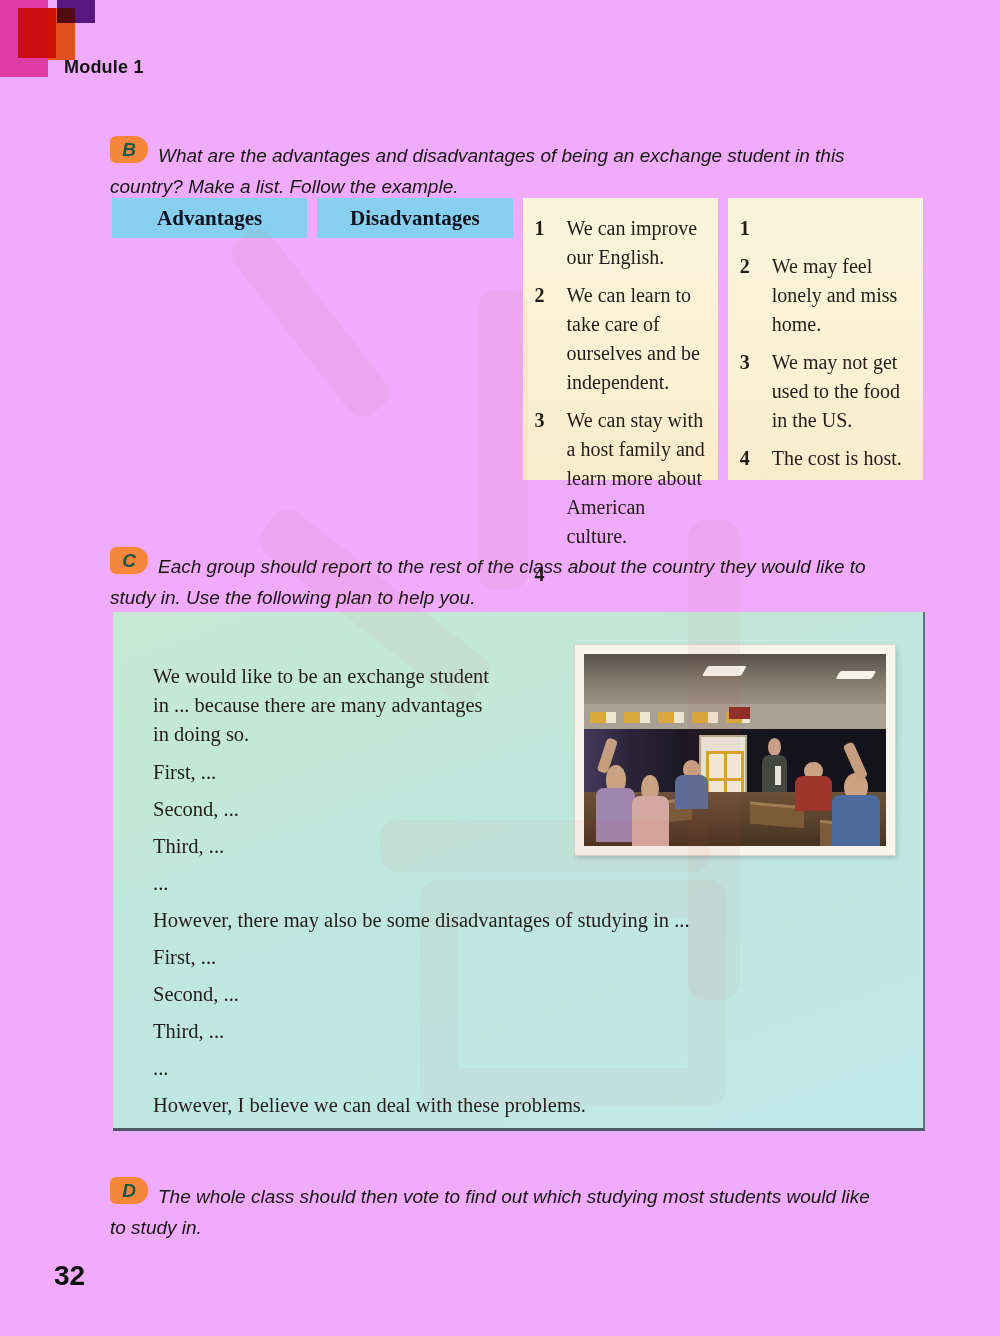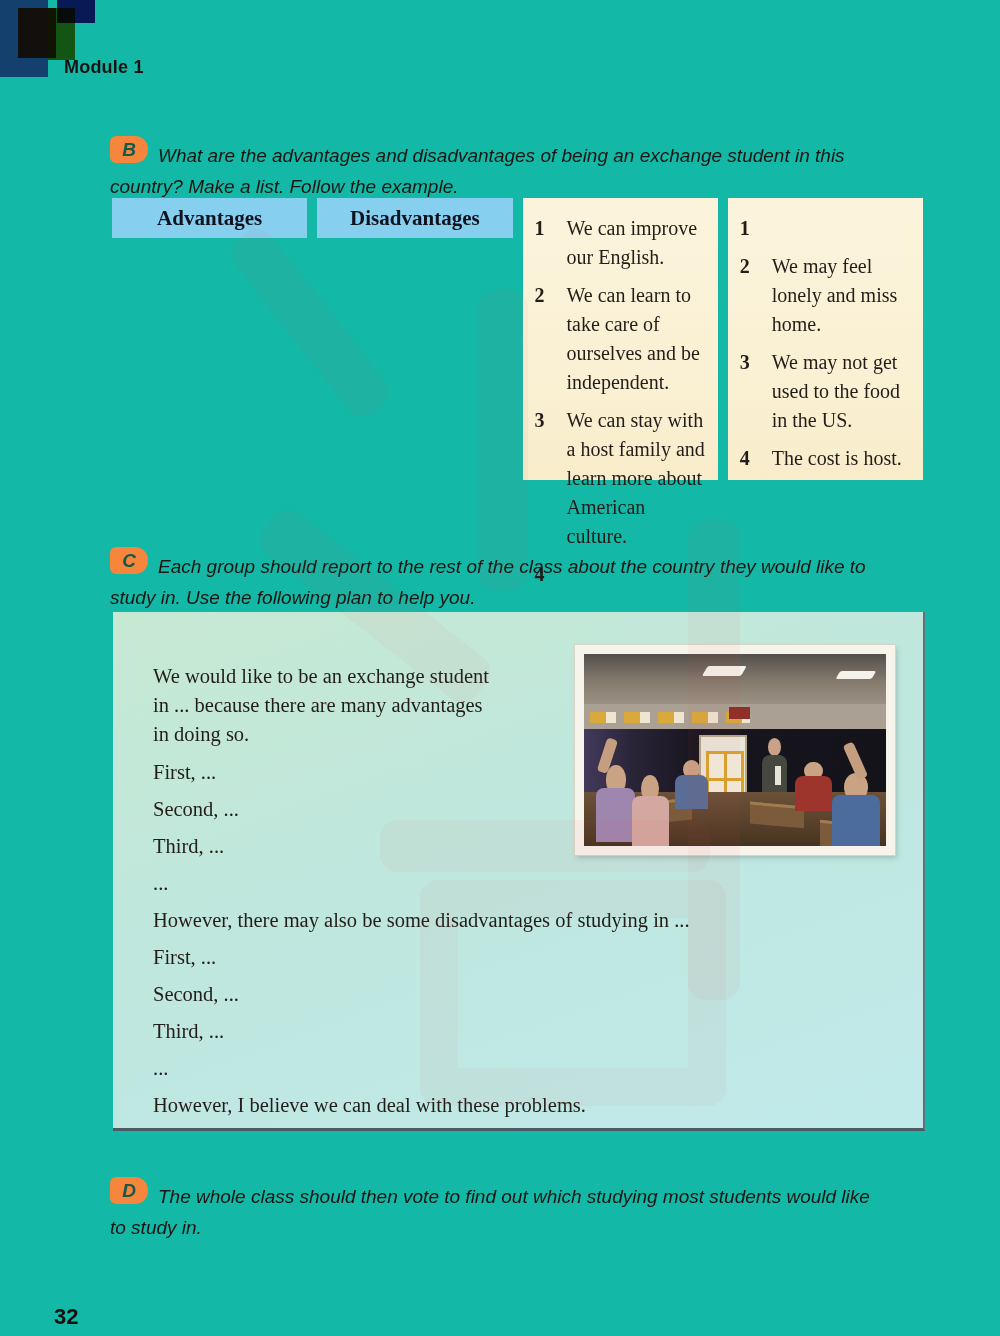--- a/index.html
+++ b/index.html
@@ -1,18 +1,18 @@
 <!DOCTYPE html>
 <html><head>
 <meta charset="utf-8">
 <style>
   html,body{margin:0;padding:0;background:#e9e9e9;}
   .page{
     position:relative;width:1000px;height:1336px;margin:0 auto;
-    background:#14b8a6;overflow:hidden;
+    background:#f0abfc;overflow:hidden;
     font-family:"Liberation Serif", serif;color:#231d19;
   }
 
   
   .logo{position:absolute;left:0;top:0;width:120px;height:100px;}
   .logo .sq{position:absolute;mix-blend-mode:multiply;}
   .sq-pink{left:0;top:0;width:48px;height:77px;background:#ec58a6;}
   .sq-red{left:18px;top:8px;width:38px;height:50px;background:#e93a1c;}
   .sq-orange{left:48px;top:8px;width:27px;height:52px;background:#f0761f;}
   .sq-purple{left:57px;top:0;width:38px;height:23px;background:#5c2483;}
@@ -127,22 +127,22 @@
   .st-red{left:70%;top:56%;width:12%;height:26%;}
   .st-red .shirt{background:#9e352c;}
   .st-blue-right{left:82%;top:62%;width:16%;height:38%;}
   .st-blue-right .shirt{background:#4c6c9d;}
   .arm{position:absolute;background:#c59e80;border-radius:4px;}
   .arm-left{left:6%;top:44%;width:3.5%;height:18%;transform:rotate(18deg);}
   .arm-right{left:88%;top:46%;width:3.5%;height:20%;transform:rotate(-24deg);}
 
   
   .page-number{
-    position:absolute;left:54px;top:1304px;
-    font-family:"Liberation Sans", sans-serif;font-size:22px;font-weight:bold;color:#111;
+    position:absolute;left:54px;top:1260px;
+    font-family:"Liberation Sans", sans-serif;font-size:28px;font-weight:bold;color:#111;
   }
 </style>
 </head>
 <body>
 
 <div class="page">
 
   <div class="logo">
     <div class="sq sq-pink"></div>
     <div class="sq sq-red"></div>

